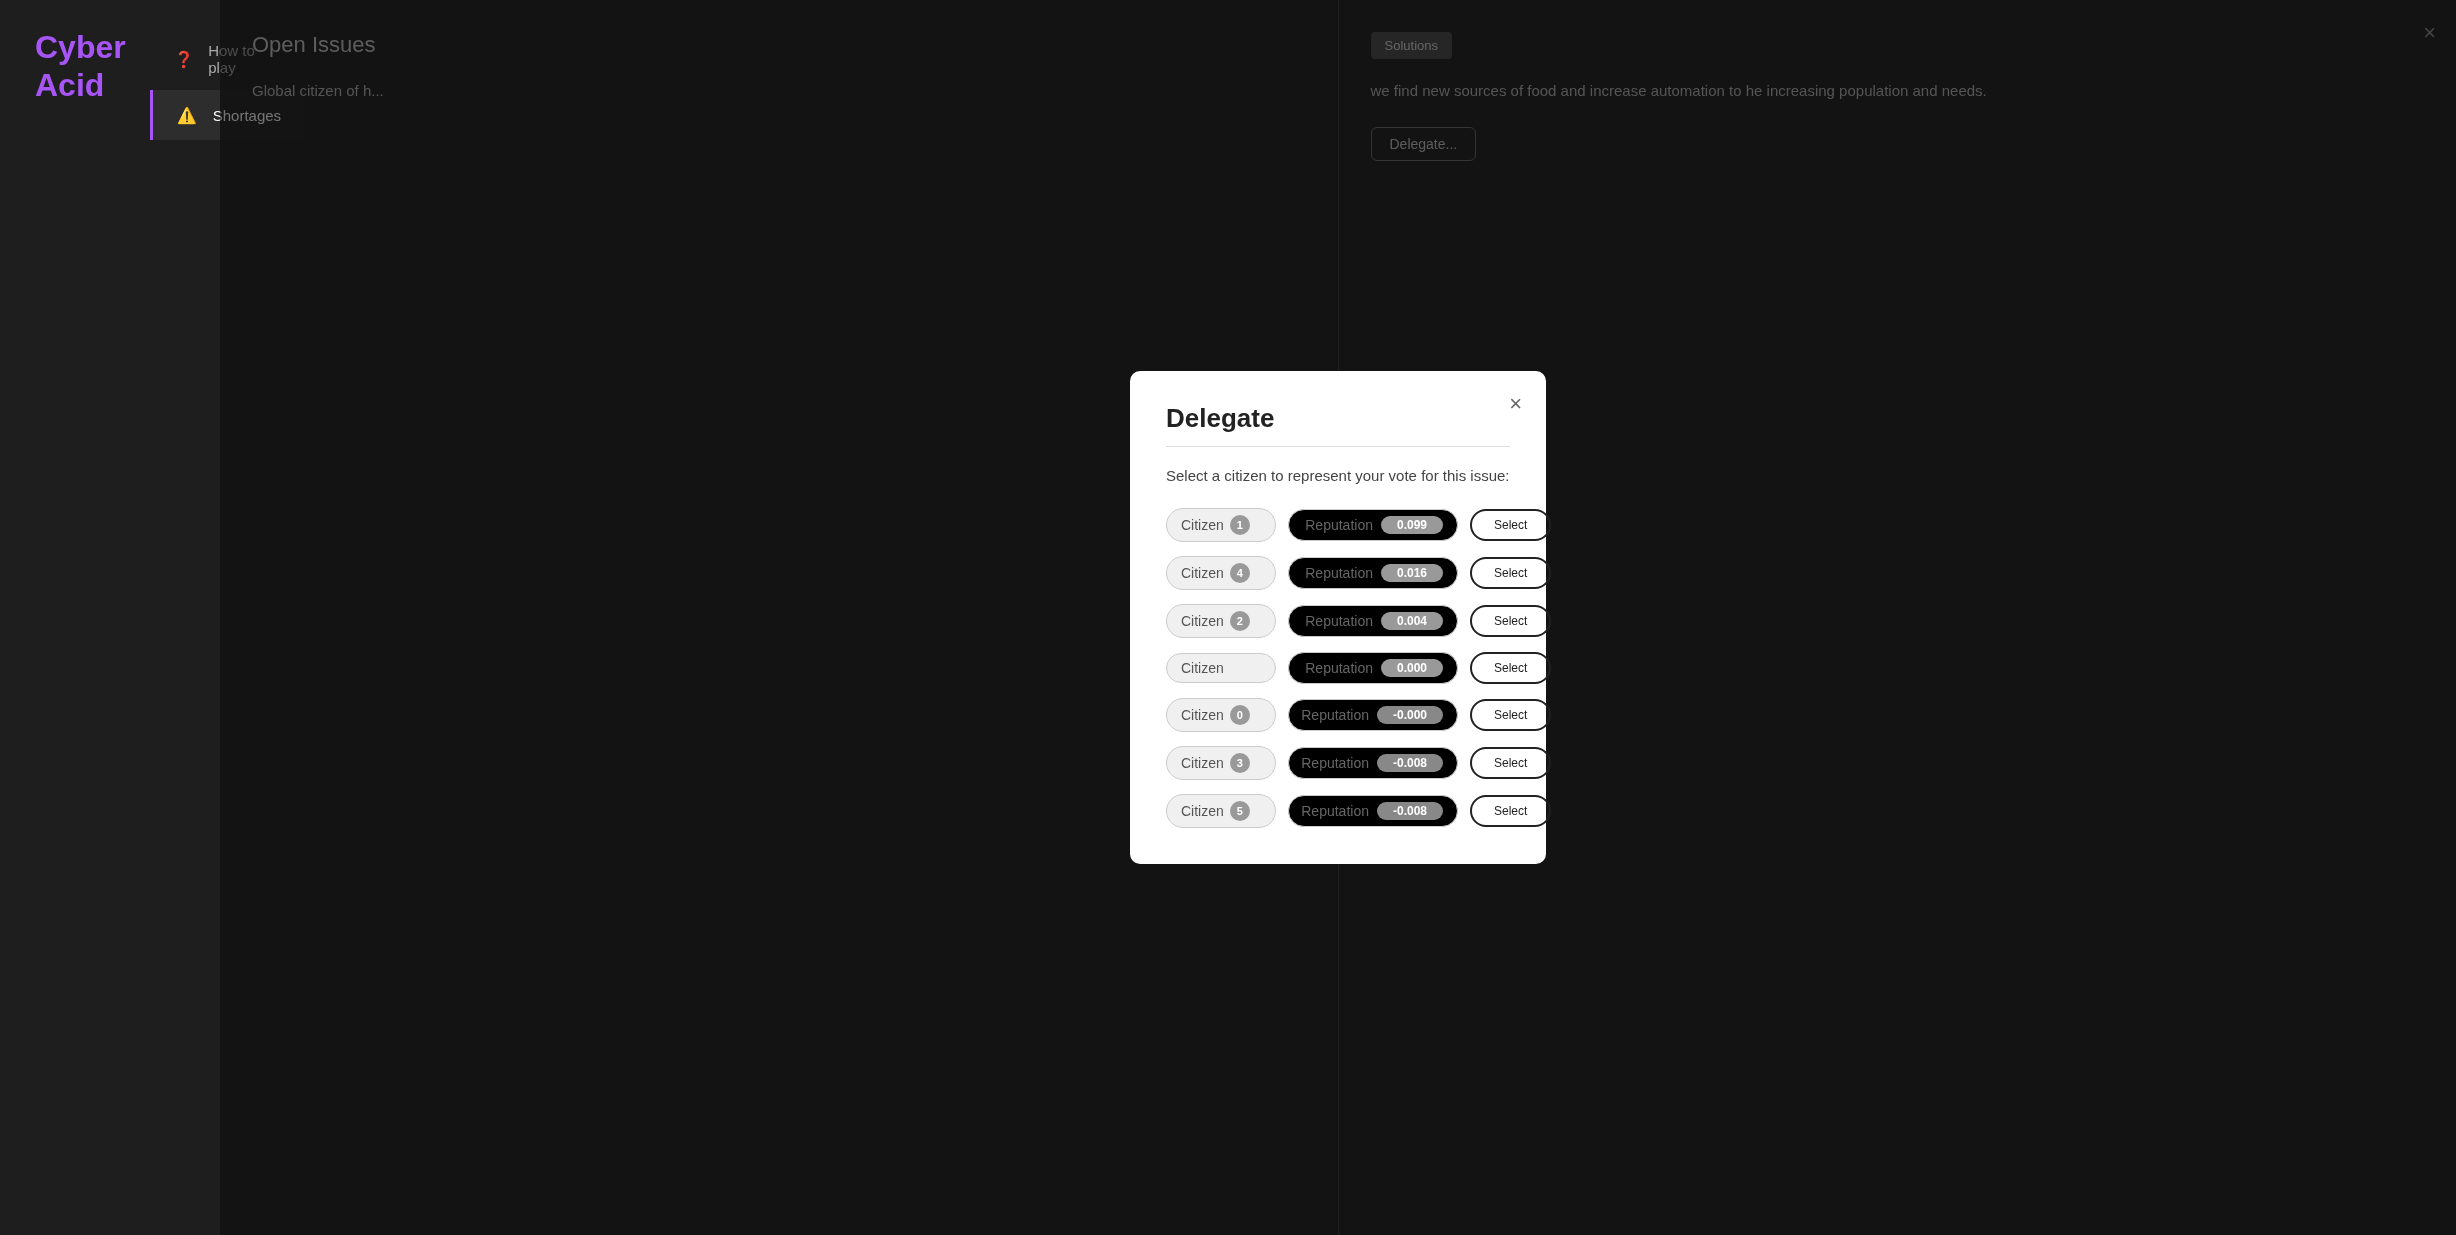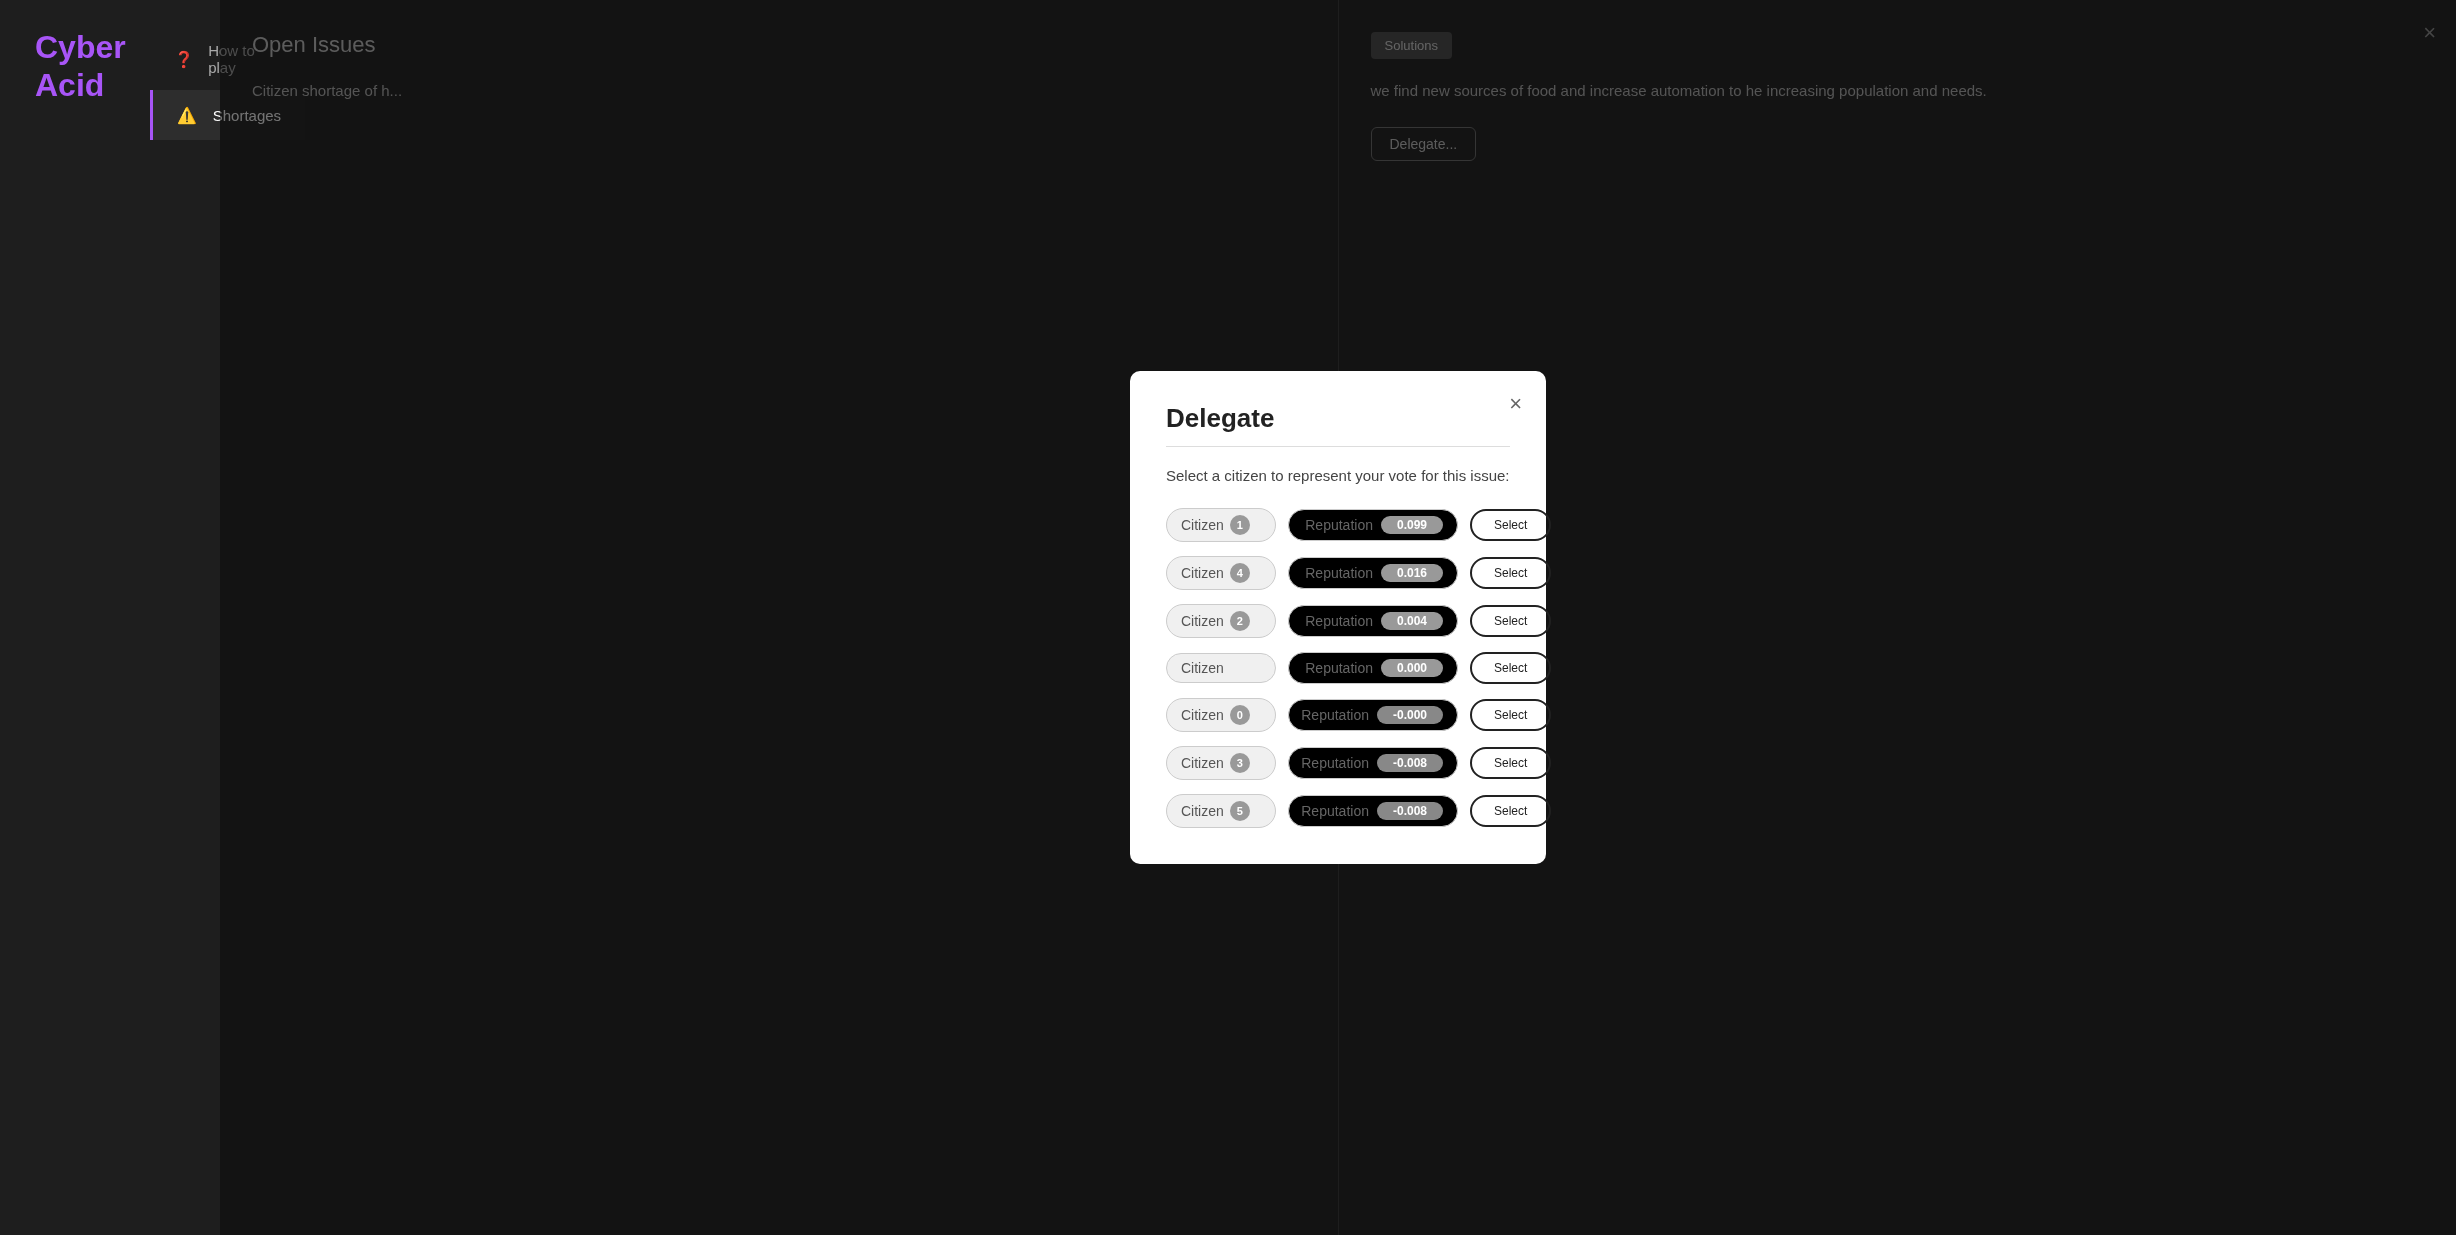--- a/index.html
+++ b/index.html
@@ -296,21 +296,21 @@
       <span>Shortages</span>
     </div>
   </nav>
 </aside>
 
 <div class="main-content">
   <div class="panels">
 
     <div class="panel">
       <div class="panel-title">Open Issues</div>
-      <div class="issue-text">Citizen shortage of h...</div>
+      <div class="issue-text">Global citizen of h...</div>
     </div>
 
     <div class="panel panel-right">
       <button class="close-btn-top">×</button>
       <div class="solutions-tab">Solutions</div>
       <div class="solution-body">we find new sources of food and increase automation to he increasing population and needs.</div>
       <button class="delegate-btn-outline">Delegate...</button>
     </div>
 
   </div>

